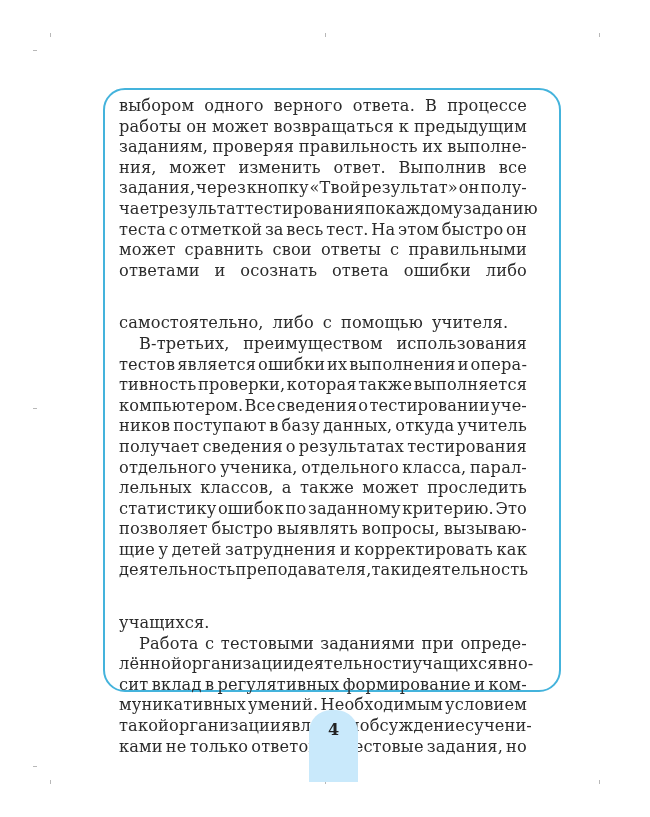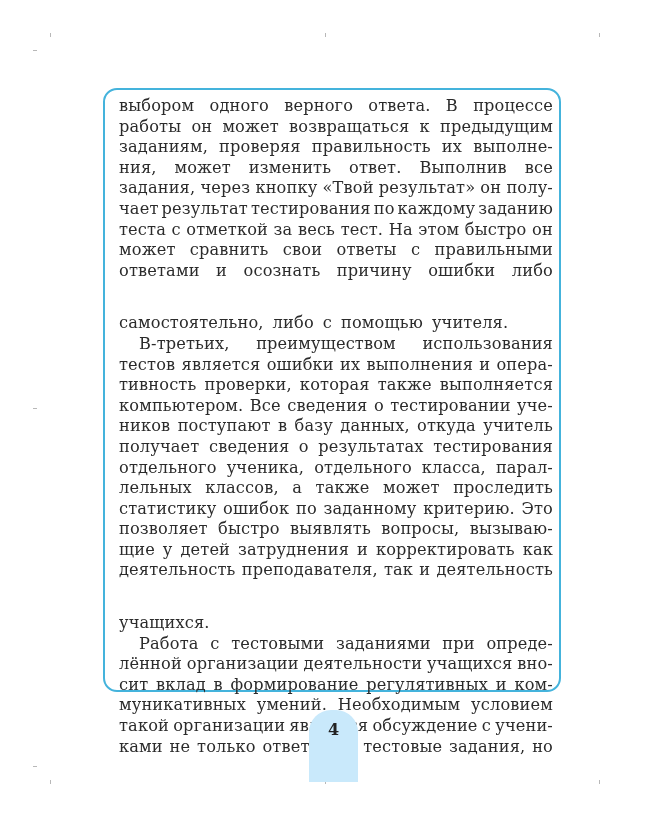--- a/index.html
+++ b/index.html
@@ -22,23 +22,23 @@
   .crop-mark.v { width: 1px; height: 4px; }
   .crop-mark.h { width: 4px; height: 1px; }
 
   .text-box {
     position: absolute;
     left: 103px;
     top: 88px;
     width: 458px;
     height: 604px;
     border: 2px solid #44b3dc;
-    border-radius: 14px;
+    border-radius: 22px;
     box-sizing: border-box;
-    padding: 6px 6px 0 14px;
+    padding: 6px 32px 0 14px;
   }
   .line {
     display: flex;
     justify-content: space-between;
     white-space: nowrap;
     font-size: 16.2px;
     line-height: 20.6px;
     height: 20.6px;
     letter-spacing: 0.15px;
     color: #2b2b2b;
@@ -152,21 +152,21 @@
       <span>сравнить</span>
       <span>свои</span>
       <span>ответы</span>
       <span>с</span>
       <span>правильными</span>
     </div>
     <div class="line">
       <span>ответами</span>
       <span>и</span>
       <span>осознать</span>
-      <span>причину</span>
+      <span>ответа</span>
       <span>ошибки</span>
       <span>либо</span>
     </div>
     <div class="line last">
       <span>самостоятельно,</span>
       <span>либо</span>
       <span>с</span>
       <span>помощью</span>
       <span>учителя.</span>
     </div>
@@ -276,22 +276,22 @@
       <span>лённой</span>
       <span>организации</span>
       <span>деятельности</span>
       <span>учащихся</span>
       <span>вно-</span>
     </div>
     <div class="line">
       <span>сит</span>
       <span>вклад</span>
       <span>в</span>
+      <span>регулятивных</span>
       <span>формирование</span>
-      <span>регулятивных</span>
       <span>и</span>
       <span>ком-</span>
     </div>
     <div class="line">
       <span>муникативных</span>
       <span>умений.</span>
       <span>Необходимым</span>
       <span>условием</span>
     </div>
     <div class="line">

